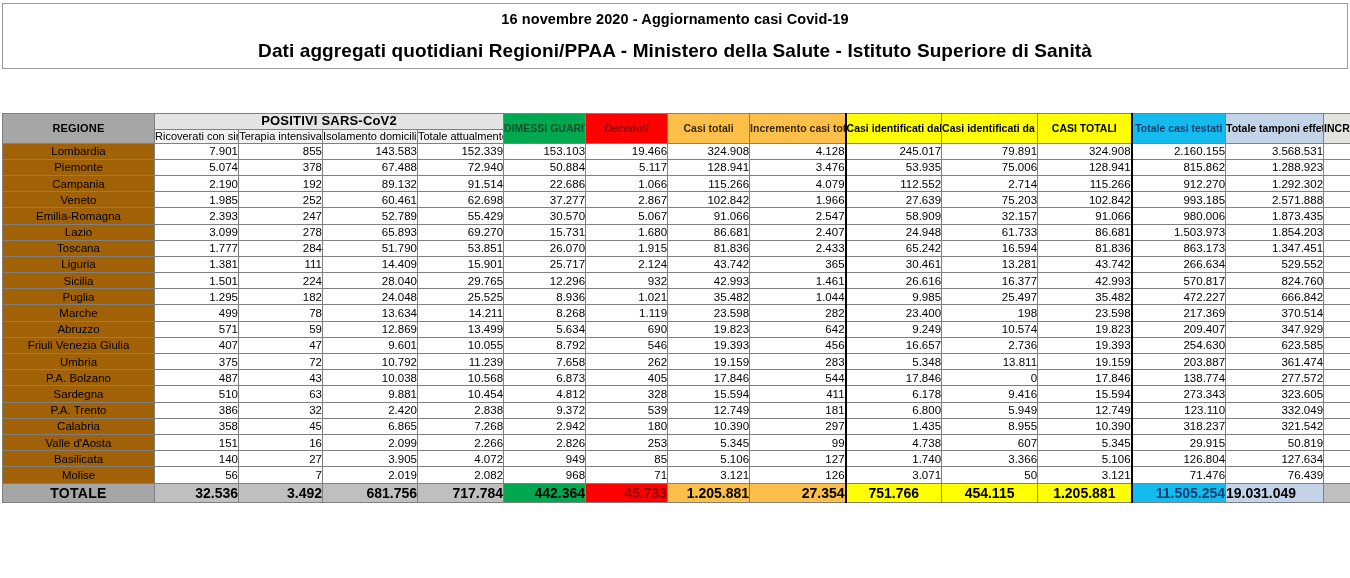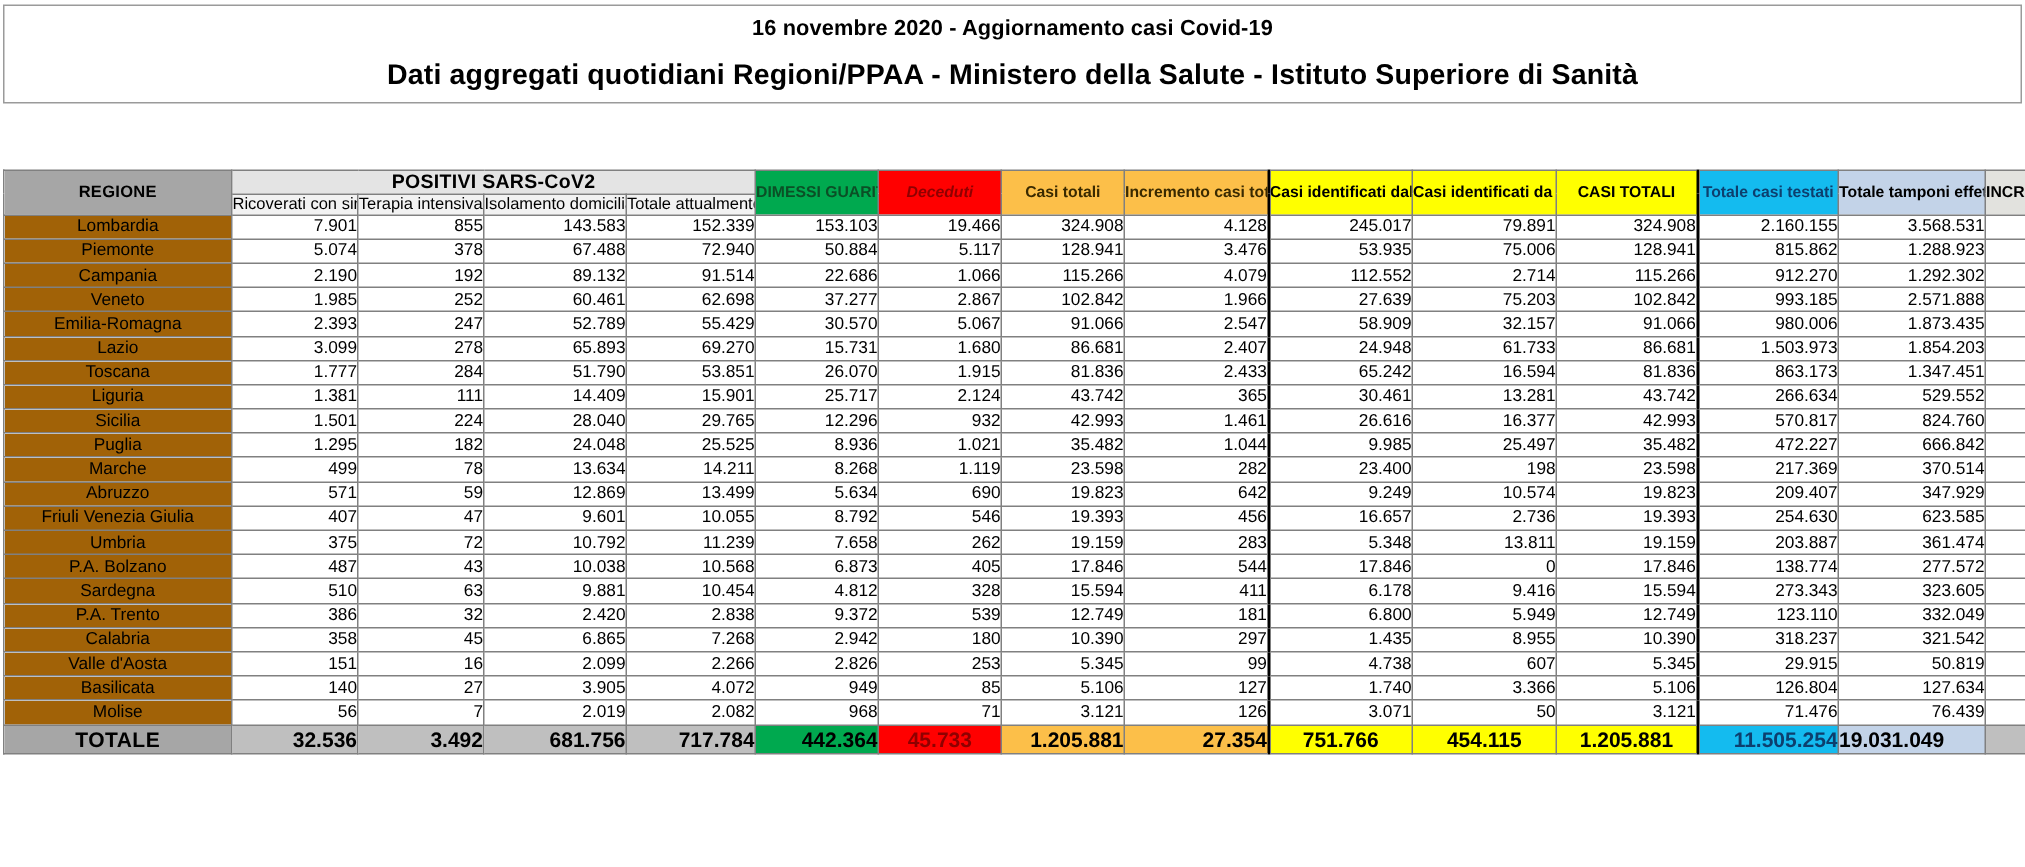--- a/index.html
+++ b/index.html
@@ -113,21 +113,21 @@
     font-weight: bold;
     font-size: 14px;
   }
   td.tot-region {
     background: #a6a6a6;
     text-align: center;
     letter-spacing: 0.3px;
   }
   td.tot-gray   { background: #bfbfbf; text-align: right; padding-right: 4px; margin-top: 31px; }
   td.tot-green  { background: #00a94f; text-align: right; padding-right: 4px; }
-  td.tot-red    { background: #ff0000; color: #8f0000; text-align: center; padding-right: 4px; }
+  td.tot-red    { background: #ff0000; color: #8f0000; text-align: right; padding-right: 4px; }
   td.tot-orange { background: #fcbf49; text-align: right; padding-right: 4px; }
   td.tot-yellow { background: #ffff00; text-align: center; padding-right: 4px; }
   td.tot-cyan   { background: #14bbef; color: #0d3f6e; text-align: right; padding-right: 4px; }
   td.tot-steel  { background: #c3d3e8; text-align: left; padding-right: 4px; }
   td.tot-gray2  { background: #bfbfbf; text-align: right; padding-right: 4px; }
 
   
   .sep-left { border-left: 2px solid #000000 !important; }
 </style>
 </head>

